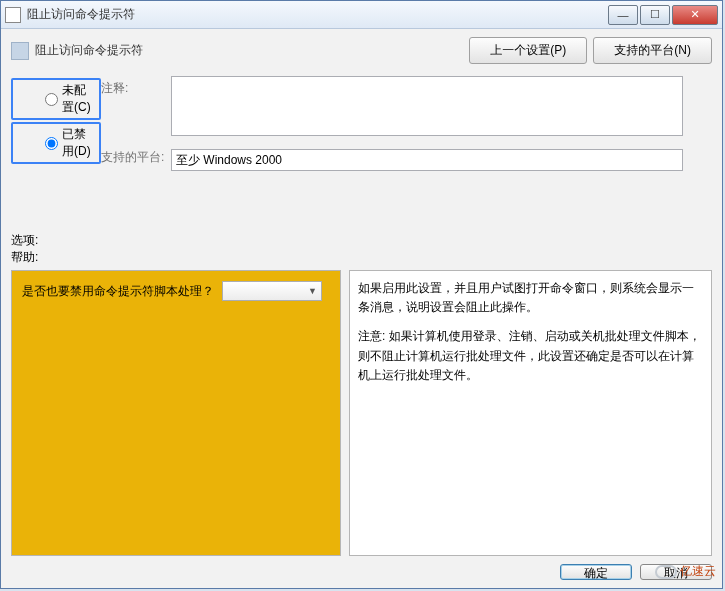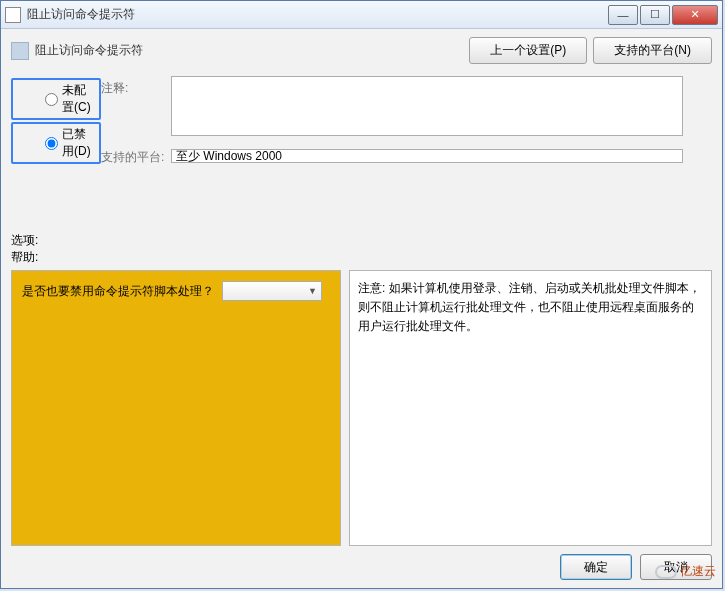--- a/index.html
+++ b/index.html
@@ -24,36 +24,36 @@
 
 .config-area { display:flex; }
 .radio-col { width: 90px; }
 .radio-group { padding: 2px 4px; margin: 2px 0; display:flex; align-items:center; gap:4px; }
 .radio-group input{margin:0;}
 .highlight { border: 2px solid #3b82f6; border-radius:2px;padding-left:32px; }
 .labels-col { width: 70px; padding-top:4px; }
 .labels-col div { color:#737373; margin-bottom: 52px; }
 .fields-col { flex:1; }
 .comment-box { width: 512px; height: 60px; border:1px solid #abadb3; background:#fff; resize:none; padding:3px; }
-.platform-box { width: 512px; height: 14px; border:1px solid #abadb3; background:#fff; padding:2px 4px; margin-top: 10px; display:flex; align-items:center; }
+.platform-box { width: 512px; height: 22px; border:1px solid #abadb3; background:#fff; padding:2px 4px; margin-top: 10px; display:flex; align-items:center; }
 
 .mid-labels { display:flex; margin-top: 14px; margin-bottom: 4px; flex-direction: column; }
 .mid-labels .opt-lbl { width: 338px; }
 .mid-labels .help-lbl { flex:1; }
 
 .panels { display:flex; flex:1; gap:8px; }
 .opt-panel { width: 330px; border:1px solid #b5b5b5; background:#eab308; padding:10px; }
 .opt-row { display:flex; align-items:center; gap:8px; }
 .opt-select { width:100px; height:20px; border:1px solid #abadb3; background:linear-gradient(#fff,#ececec); display:flex; align-items:center; justify-content:flex-end; padding:0 4px; cursor:pointer;}
 .opt-select span.caret{font-size:9px;color:#555;}
 .help-panel { flex:1; border:1px solid #b5b5b5; background:#fff; padding:8px; overflow:auto; line-height:1.6; }
 .help-panel p { margin-bottom: 10px; }
 
 .footer { display:flex; justify-content:flex-end; margin-top:8px; }
-.dlg-btn { width:72px; height:26px; background:linear-gradient(#fdfdfd,#e3e3e3); border:1px solid #888; border-radius:3px; margin-left:8px; cursor:pointer; }
+.dlg-btn { width:72px; height:16px; background:linear-gradient(#fdfdfd,#e3e3e3); border:1px solid #888; border-radius:3px; margin-left:8px; cursor:pointer; }
 .dlg-btn.primary { border:1px solid #3c7fb1; box-shadow:0 0 0 1px #a6d0e8 inset; }
 
 .watermark { position:absolute; right:6px; bottom:8px; color:#c2410c; font-size:14px; display:flex; align-items:center; gap:3px; pointer-events:none;}
 .watermark .cloud{width:22px;height:14px;border:2px solid #c5cbd2;border-radius:10px;position:relative;}
 </style>
 </head>
 <body>
 
 <div class="window">
   <div class="titlebar">
@@ -107,21 +107,22 @@
       <div class="opt-panel">
         <div class="opt-row">
           <span>是否也要禁用命令提示符脚本处理？</span>
           <div class="opt-select">
             <span></span>
             <span class="caret">▼</span>
           </div>
         </div>
       </div>
       <div class="help-panel">
-        <p>注意: 如果计算机使用登录、注销、启动或关机批处理文件脚本，则不阻止计算机运行批处理文件，也不阻止使用远程桌面服务的用户运行批处理文件。</p>
+        <p>如果启用此设置，并且用户试图打开命令窗口，则系统会显示一条消息，说明设置会阻止此操作。</p>
+        <p>注意: 如果计算机使用登录、注销、启动或关机批处理文件脚本，则不阻止计算机运行批处理文件，此设置还确定是否可以在计算机上运行批处理文件。</p>
       </div>
     </div>
 
     <div class="footer">
       <button class="dlg-btn primary">确定</button>
       <button class="dlg-btn">取消</button>
     </div>
 
     <div class="watermark">
       <span class="cloud"></span>

